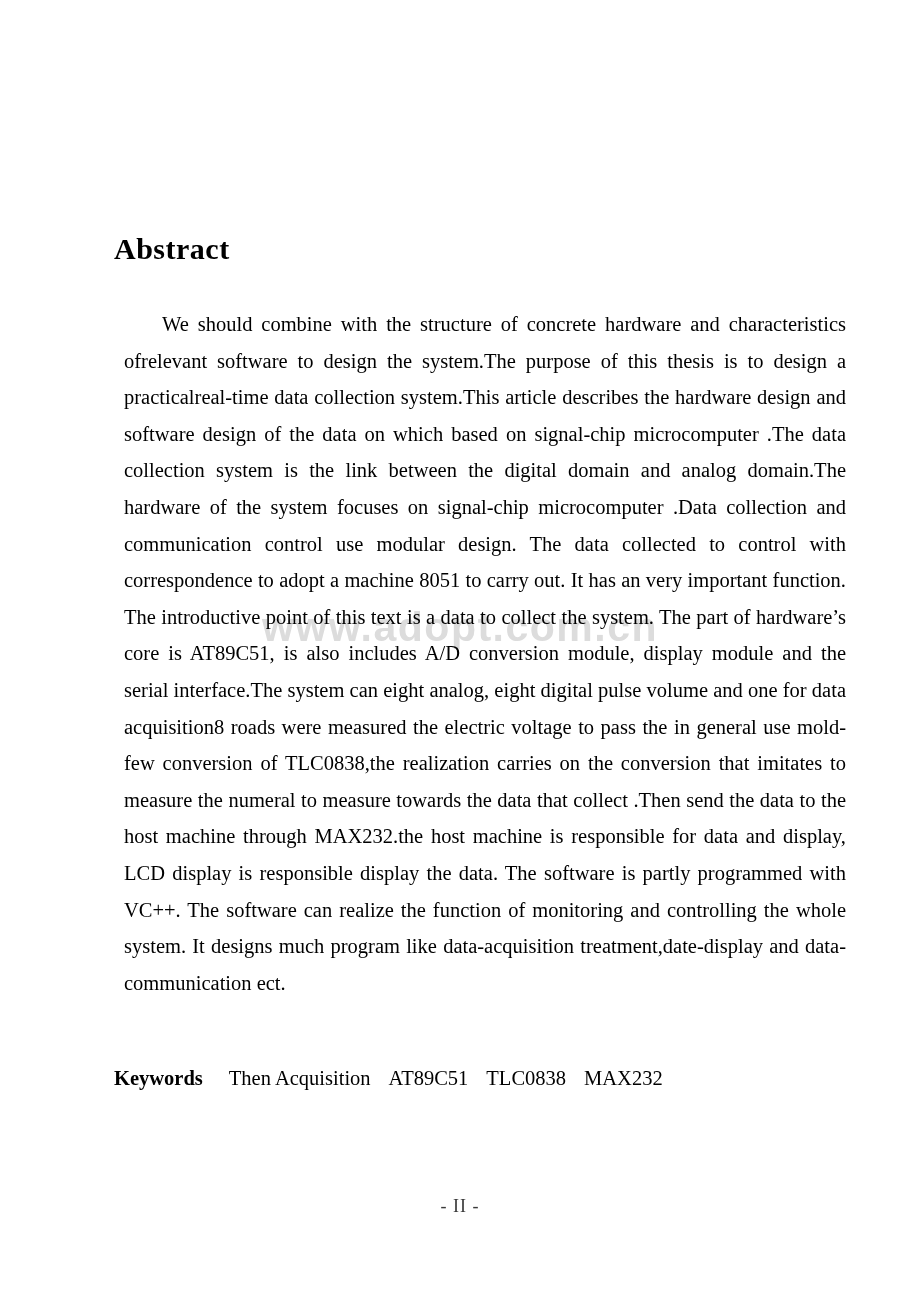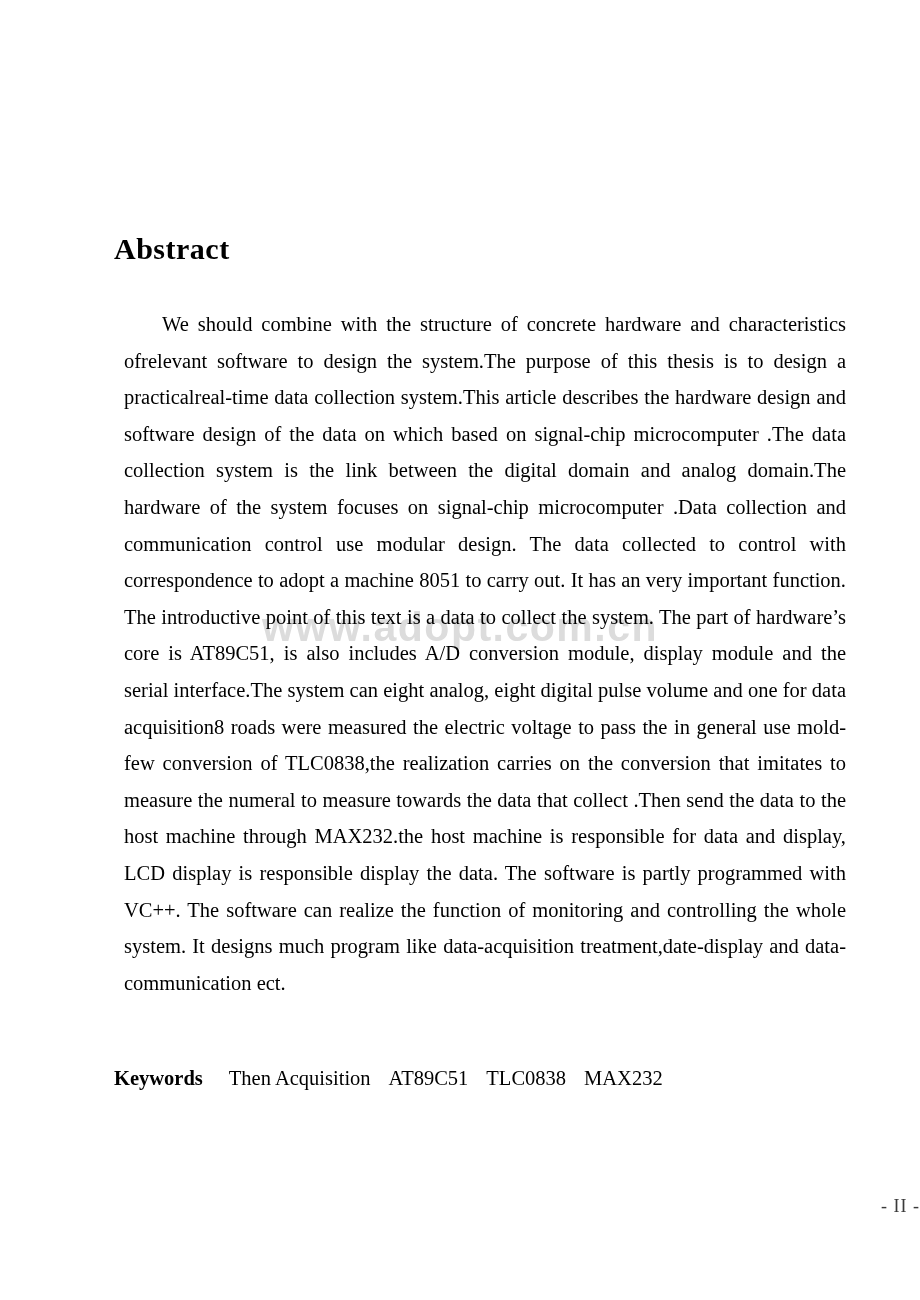--- a/index.html
+++ b/index.html
@@ -96,21 +96,21 @@
   .kw-gap {
     display: inline-block;
     width: 18px;
   }
 
   .page-footer {
     position: absolute;
     top: 1196px;
     left: 0;
     width: 920px;
-    text-align: right;
+    text-align: center;
     font-size: 18px;
     letter-spacing: 1px;
     color: #3a3a3a;
   }
 </style>
 </head>
 <body>
 
 <div class="page">
 

